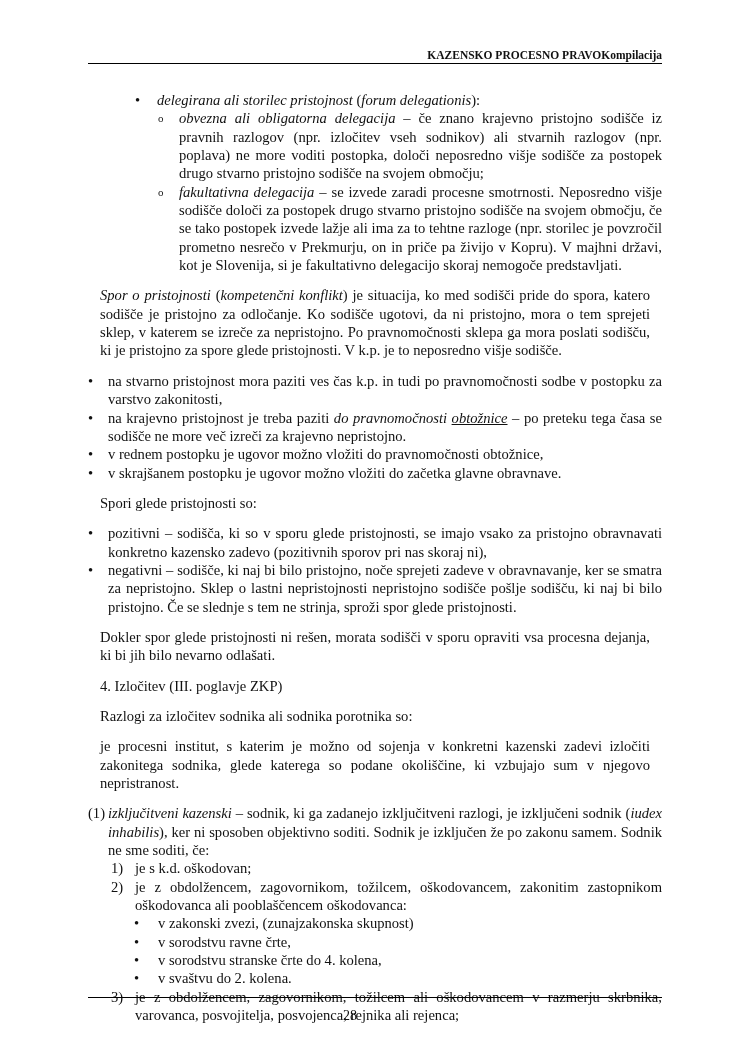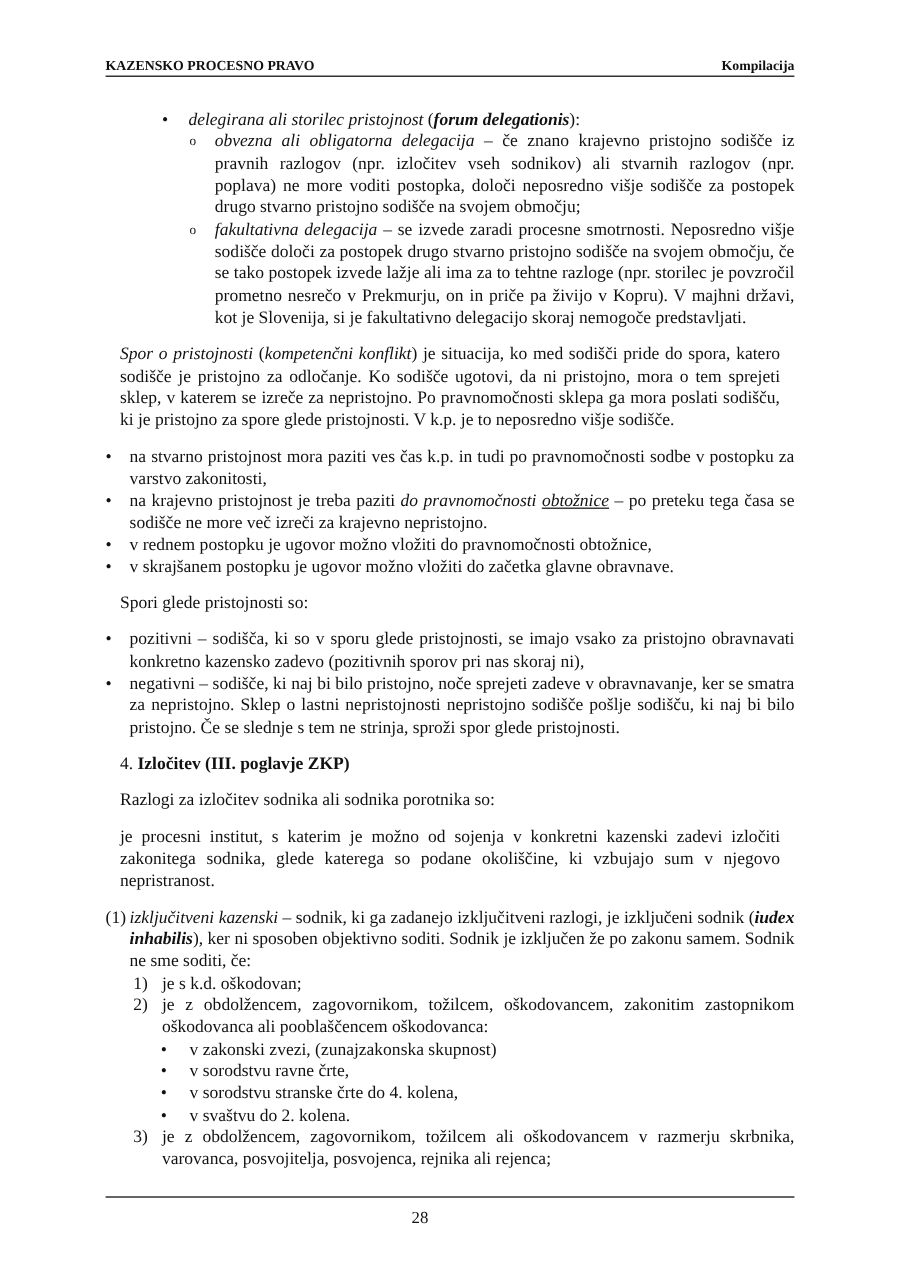--- a/index.html
+++ b/index.html
@@ -4,21 +4,21 @@
 <style>
   html, body { margin: 0; padding: 0; background: #ffffff; }
   body {
     width: 750px; height: 1061px; position: relative; overflow: hidden;
     font-family: "Liberation Serif", serif; color: #111;
   }
   .header {
     position: absolute; left: 88px; top: 43px; width: 574px; height: 18px;
     border-bottom: 1px solid #000;
     font-family: "Liberation Serif", serif; font-weight: bold; font-size: 11.5px;
-    display: flex; justify-content: space-between; align-items: flex-end;
+    display: flex; justify-content: flex-end; align-items: flex-end;
     padding-bottom: 2px;
   }
   .body {
     position: absolute; left: 88px; top: 91px; width: 574px;
     font-size: 14.6px; line-height: 18.35px; text-align: justify;
   }
   .p { margin: 12px; }
   .item { position: relative; margin: 0; }
   .mark { position: absolute; left: 0; top: 0; }
   .lvl1 { padding-left: 69px; }
@@ -27,21 +27,21 @@
   .lvl2 > .mark { left: 70px; font-size: 11px; }
   .b1 { padding-left: 20px; }
   .b1 > .mark { left: 0px; }
   .num { padding-left: 20px; }
   .num > .mark { left: 0; }
   .sub-num { padding-left: 47px; }
   .sub-num > .mark { left: 23px; }
   .sub-bul { padding-left: 70px; }
   .sub-bul > .mark { left: 46px; }
   i { font-style: italic; }
-  b { font-weight: bold; }
+  b { font-weight: normal; }
   .u { text-decoration: underline; }
   .footer-line {
     position: absolute; left: 88px; top: 997px; width: 574px; border-top: 1px solid #000;
   }
   .page-number {
     position: absolute; left: 0; width: 700px; top: 1008px; text-align: center;
     font-size: 14px;
   }
 </style>
 </head>
@@ -94,20 +94,21 @@
   <p class="p">Spori glede pristojnosti so:</p>
   <div class="item b1">
     <span class="mark">•</span>
     <span>pozitivni – sodišča, ki so v sporu glede pristojnosti, se imajo vsako za pristojno obravnavati konkretno kazensko zadevo (pozitivnih sporov pri nas skoraj ni),</span>
   </div>
   <div class="item b1">
     <span class="mark">•</span>
     <span>negativni – sodišče, ki naj bi bilo pristojno, noče sprejeti zadeve v obravnavanje, ker se smatra za nepristojno. Sklep o lastni nepristojnosti nepristojno sodišče pošlje sodišču, ki naj bi bilo pristojno. Če se slednje s tem ne strinja, sproži spor glede pristojnosti.</span>
   </div>
 
+  <p class="p">Dokler spor glede pristojnosti ni rešen, morata sodišči v sporu opraviti vsa procesna dejanja, ki bi jih bilo nevarno odlašati.</p>
 
   <p class="p">
     <span>4. </span><b>Izločitev (III. poglavje ZKP)</b>
   </p>
 
   <p class="p">Razlogi za izločitev sodnika ali sodnika porotnika so:</p>
   <p class="p">je procesni institut, s katerim je možno od sojenja v konkretni kazenski zadevi izločiti zakonitega sodnika, glede katerega so podane okoliščine, ki vzbujajo sum v njegovo nepristranost.</p>
 
   <div class="item num">
     <span class="mark">(1)</span>

